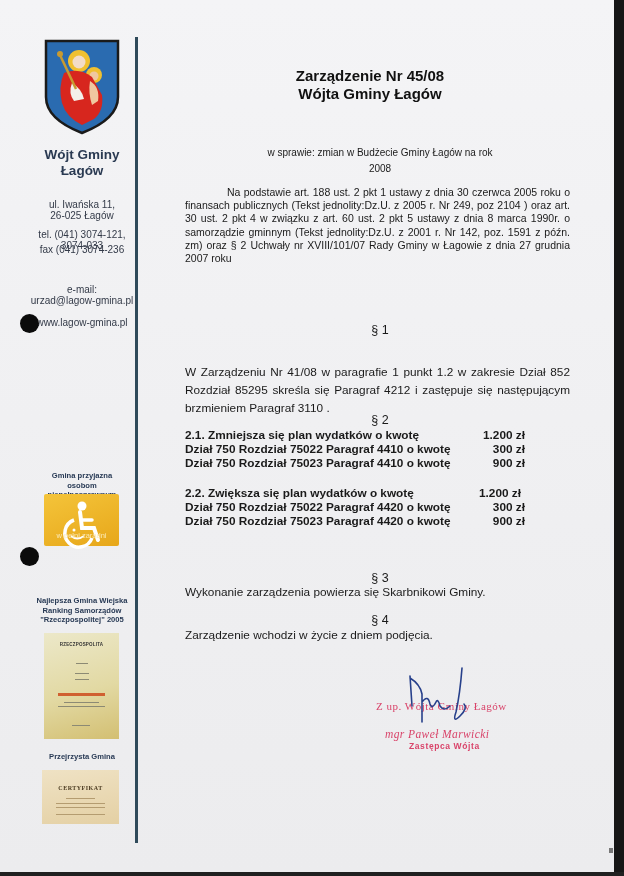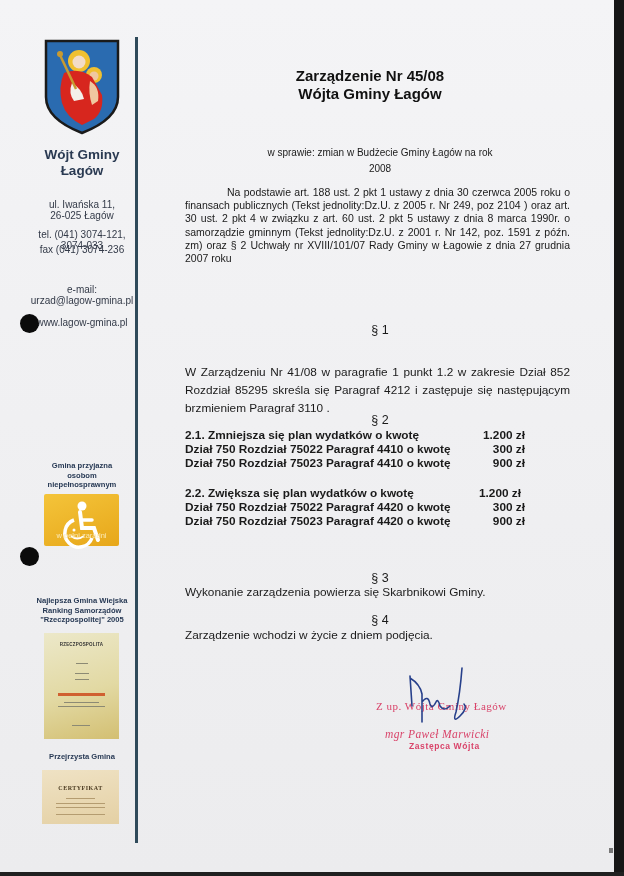--- a/index.html
+++ b/index.html
@@ -126,21 +126,21 @@
       <div>tel. (041) 3074-121,</div>
       <div>3074-033</div>
     </div>
     <div class="side-txt" style="top:244px;">fax (041) 3074-236</div>
     <div class="side-txt" style="top:284px;">
       <div>e-mail:</div>
       <div>urzad@lagow-gmina.pl</div>
     </div>
     <div class="side-txt" style="top:317px;">www.lagow-gmina.pl</div>
 
-    <div class="side-bold" style="top:461px;text-align:center;">
+    <div class="side-bold" style="top:471px;text-align:center;">
       <div>Gmina przyjazna</div>
       <div>osobom</div>
       <div>niepełnosprawnym</div>
     </div>
     <div class="disab-logo">
       <svg width="75" height="60" viewBox="0 0 75 60">
         <circle cx="38" cy="12" r="4.5" fill="#fff"></circle>
         <path d="M36 18 L38 34 L50 34 L54 46" stroke="#fff" stroke-width="4" fill="none" stroke-linecap="round"></path>
         <path d="M38 26 L48 26" stroke="#fff" stroke-width="3.5" stroke-linecap="round"></path>
         <path d="M30 26 A14 14 0 1 0 48 44" stroke="#fff" stroke-width="3.5" fill="none"></path>

